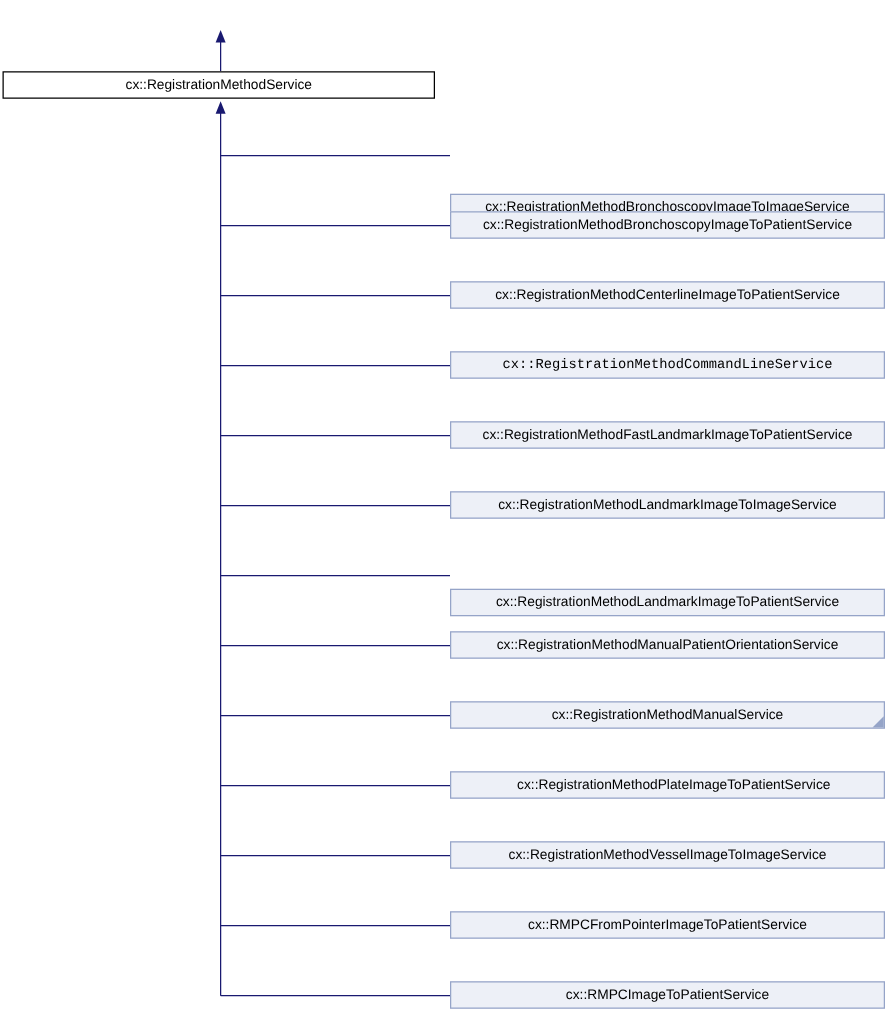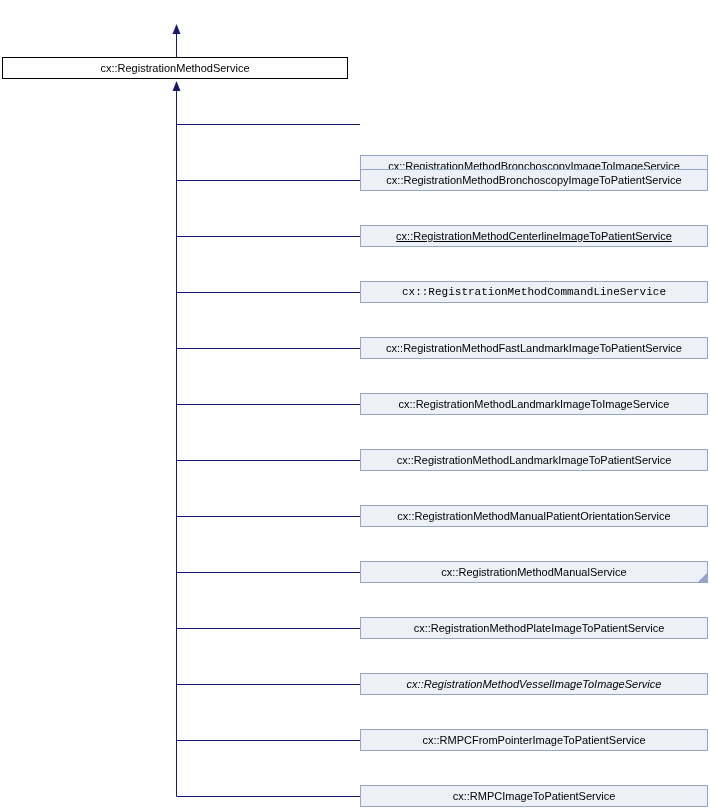--- a/index.html
+++ b/index.html
@@ -97,46 +97,46 @@
     <span>cx::RegistrationMethodService</span>
   </div>
 
   <div id="children">
       <div class="node node-child" style="top: 113px; margin-top: 42px;">
         <span>cx::RegistrationMethodBronchoscopyImageToImageService</span>
       </div>
       <div class="node node-child" style="top: 169px;">
         <span>cx::RegistrationMethodBronchoscopyImageToPatientService</span>
       </div>
-      <div class="node node-child" style="top: 225px; text-decoration: underline;">
+      <div class="node node-child" style="top: 225px;">
         <span>cx::RegistrationMethodCenterlineImageToPatientService</span>
       </div>
       <div class="node node-child" style="top: 281px; font-family: Liberation Mono, monospace;">
         <span>cx::RegistrationMethodCommandLineService</span>
       </div>
       <div class="node node-child" style="top: 337px;">
         <span>cx::RegistrationMethodFastLandmarkImageToPatientService</span>
       </div>
       <div class="node node-child" style="top: 393px;">
         <span>cx::RegistrationMethodLandmarkImageToImageService</span>
       </div>
-      <div class="node node-child" style="top: 449px; text-align: right;">
+      <div class="node node-child" style="top: 471px; text-align: right;">
         <span>cx::RegistrationMethodLandmarkImageToPatientService</span>
       </div>
       <div class="node node-child" style="top: 505px;">
         <span>cx::RegistrationMethodManualPatientOrientationService</span>
       </div>
       <div class="node node-child" style="top: 561px;">
         <span>cx::RegistrationMethodManualService</span>
         <div class="fold-triangle"></div>
       </div>
       <div class="node node-child" style="top: 617px; padding-left: 10px;">
         <span>cx::RegistrationMethodPlateImageToPatientService</span>
       </div>
-      <div class="node node-child" style="top: 673px; font-style: italic;">
+      <div class="node node-child" style="top: 673px;">
         <span>cx::RegistrationMethodVesselImageToImageService</span>
       </div>
       <div class="node node-child" style="top: 729px; text-align: right;">
         <span>cx::RMPCFromPointerImageToPatientService</span>
       </div>
       <div class="node node-child" style="top: 785px;">
         <span>cx::RMPCImageToPatientService</span>
       </div>
     </div>
 

